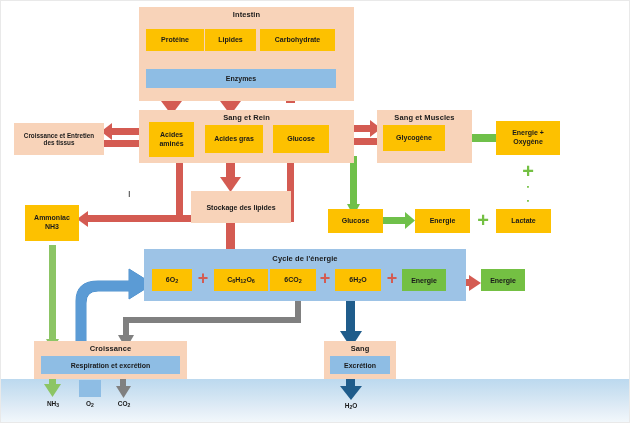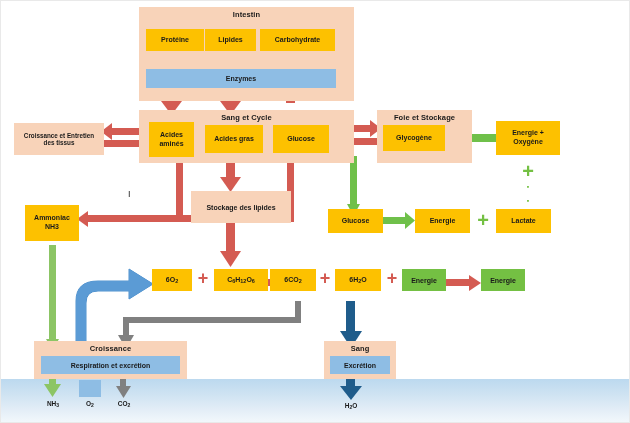--- a/index.html
+++ b/index.html
@@ -189,31 +189,31 @@
 
   <div class="panel" style="left:138px;top:6px;width:215px;height:94px;">
     <div class="panel-title">Intestin</div>
   </div>
   <div class="ybox" style="left:145px;top:28px;width:58px;height:22px;">Protéine</div>
   <div class="ybox" style="left:204px;top:28px;width:51px;height:22px;">Lipides</div>
   <div class="ybox" style="left:259px;top:28px;width:75px;height:22px;">Carbohydrate</div>
   <div class="bbox" style="left:145px;top:68px;width:190px;height:19px;">Enzymes</div>
 
   <div class="panel" style="left:138px;top:109px;width:215px;height:53px;">
-    <div class="panel-title">Sang et Cycle</div>
+    <div class="panel-title">Sang et Rein</div>
   </div>
   <div class="ybox" style="left:148px;top:121px;width:45px;height:35px;flex-direction:column;">
     <span>Acides</span>
     <span>aminés</span>
   </div>
   <div class="ybox" style="left:204px;top:124px;width:58px;height:28px;">Acides gras</div>
   <div class="ybox" style="left:272px;top:124px;width:56px;height:28px;">Glucose</div>
 
   <div class="panel" style="left:376px;top:109px;width:95px;height:53px;">
-    <div class="panel-title">Foie et Stockage</div>
+    <div class="panel-title">Sang et Muscles</div>
   </div>
   <div class="ybox" style="left:382px;top:124px;width:62px;height:26px;">Glycogène</div>
 
   <div class="pbox" style="left:13px;top:122px;width:90px;height:32px;flex-direction:column;">
     <span style="font-size:6.3px;">Croissance et Entretien</span>
     <span style="font-size:6.3px;">des tissus</span>
   </div>
   <div class="stray" style="left:127px;top:188px;">I</div>
   <div class="ybox" style="left:24px;top:204px;width:54px;height:36px;flex-direction:column;">
     <span>Ammoniac</span>
@@ -230,20 +230,23 @@
               line-height:1;font-weight:bold;">+</div>
   <div class="lbl" style="left:514px;top:182px;width:26px;font-size:7px;color:#74c043;">▪</div>
   <div class="lbl" style="left:514px;top:196px;width:26px;font-size:7px;color:#74c043;">▪</div>
 
   <div class="ybox" style="left:327px;top:208px;width:55px;height:24px;">Glucose</div>
   <div class="ybox" style="left:414px;top:208px;width:55px;height:24px;">Energie</div>
   <div class="lbl" style="left:469px;top:207px;width:26px;font-size:20px;color:#74c043;
               line-height:1.2;font-weight:bold;">+</div>
   <div class="ybox" style="left:495px;top:208px;width:55px;height:24px;">Lactate</div>
 
+  <div class="cycleband" style="left:143px;top:248px;width:322px;height:52px;">
+    <div class="panel-title" style="top:5px;">Cycle de l'énergie</div>
+  </div>
   <div class="ybox" style="left:151px;top:268px;width:40px;height:22px;">
     <span>6O<sub>2</sub></span>
   </div>
   <div class="lbl" style="left:191px;top:266px;width:22px;font-size:18px;color:#d45b52;
               line-height:1.3;font-weight:bold;">+</div>
   <div class="ybox" style="left:213px;top:268px;width:54px;height:22px;">
     <span>C<sub>6</sub>H<sub>12</sub>O<sub>6</sub></span>
   </div>
   <div class="ybox" style="left:267px;top:268px;width:46px;height:22px;left:269px;">
     <span>6CO<sub>2</sub></span>

